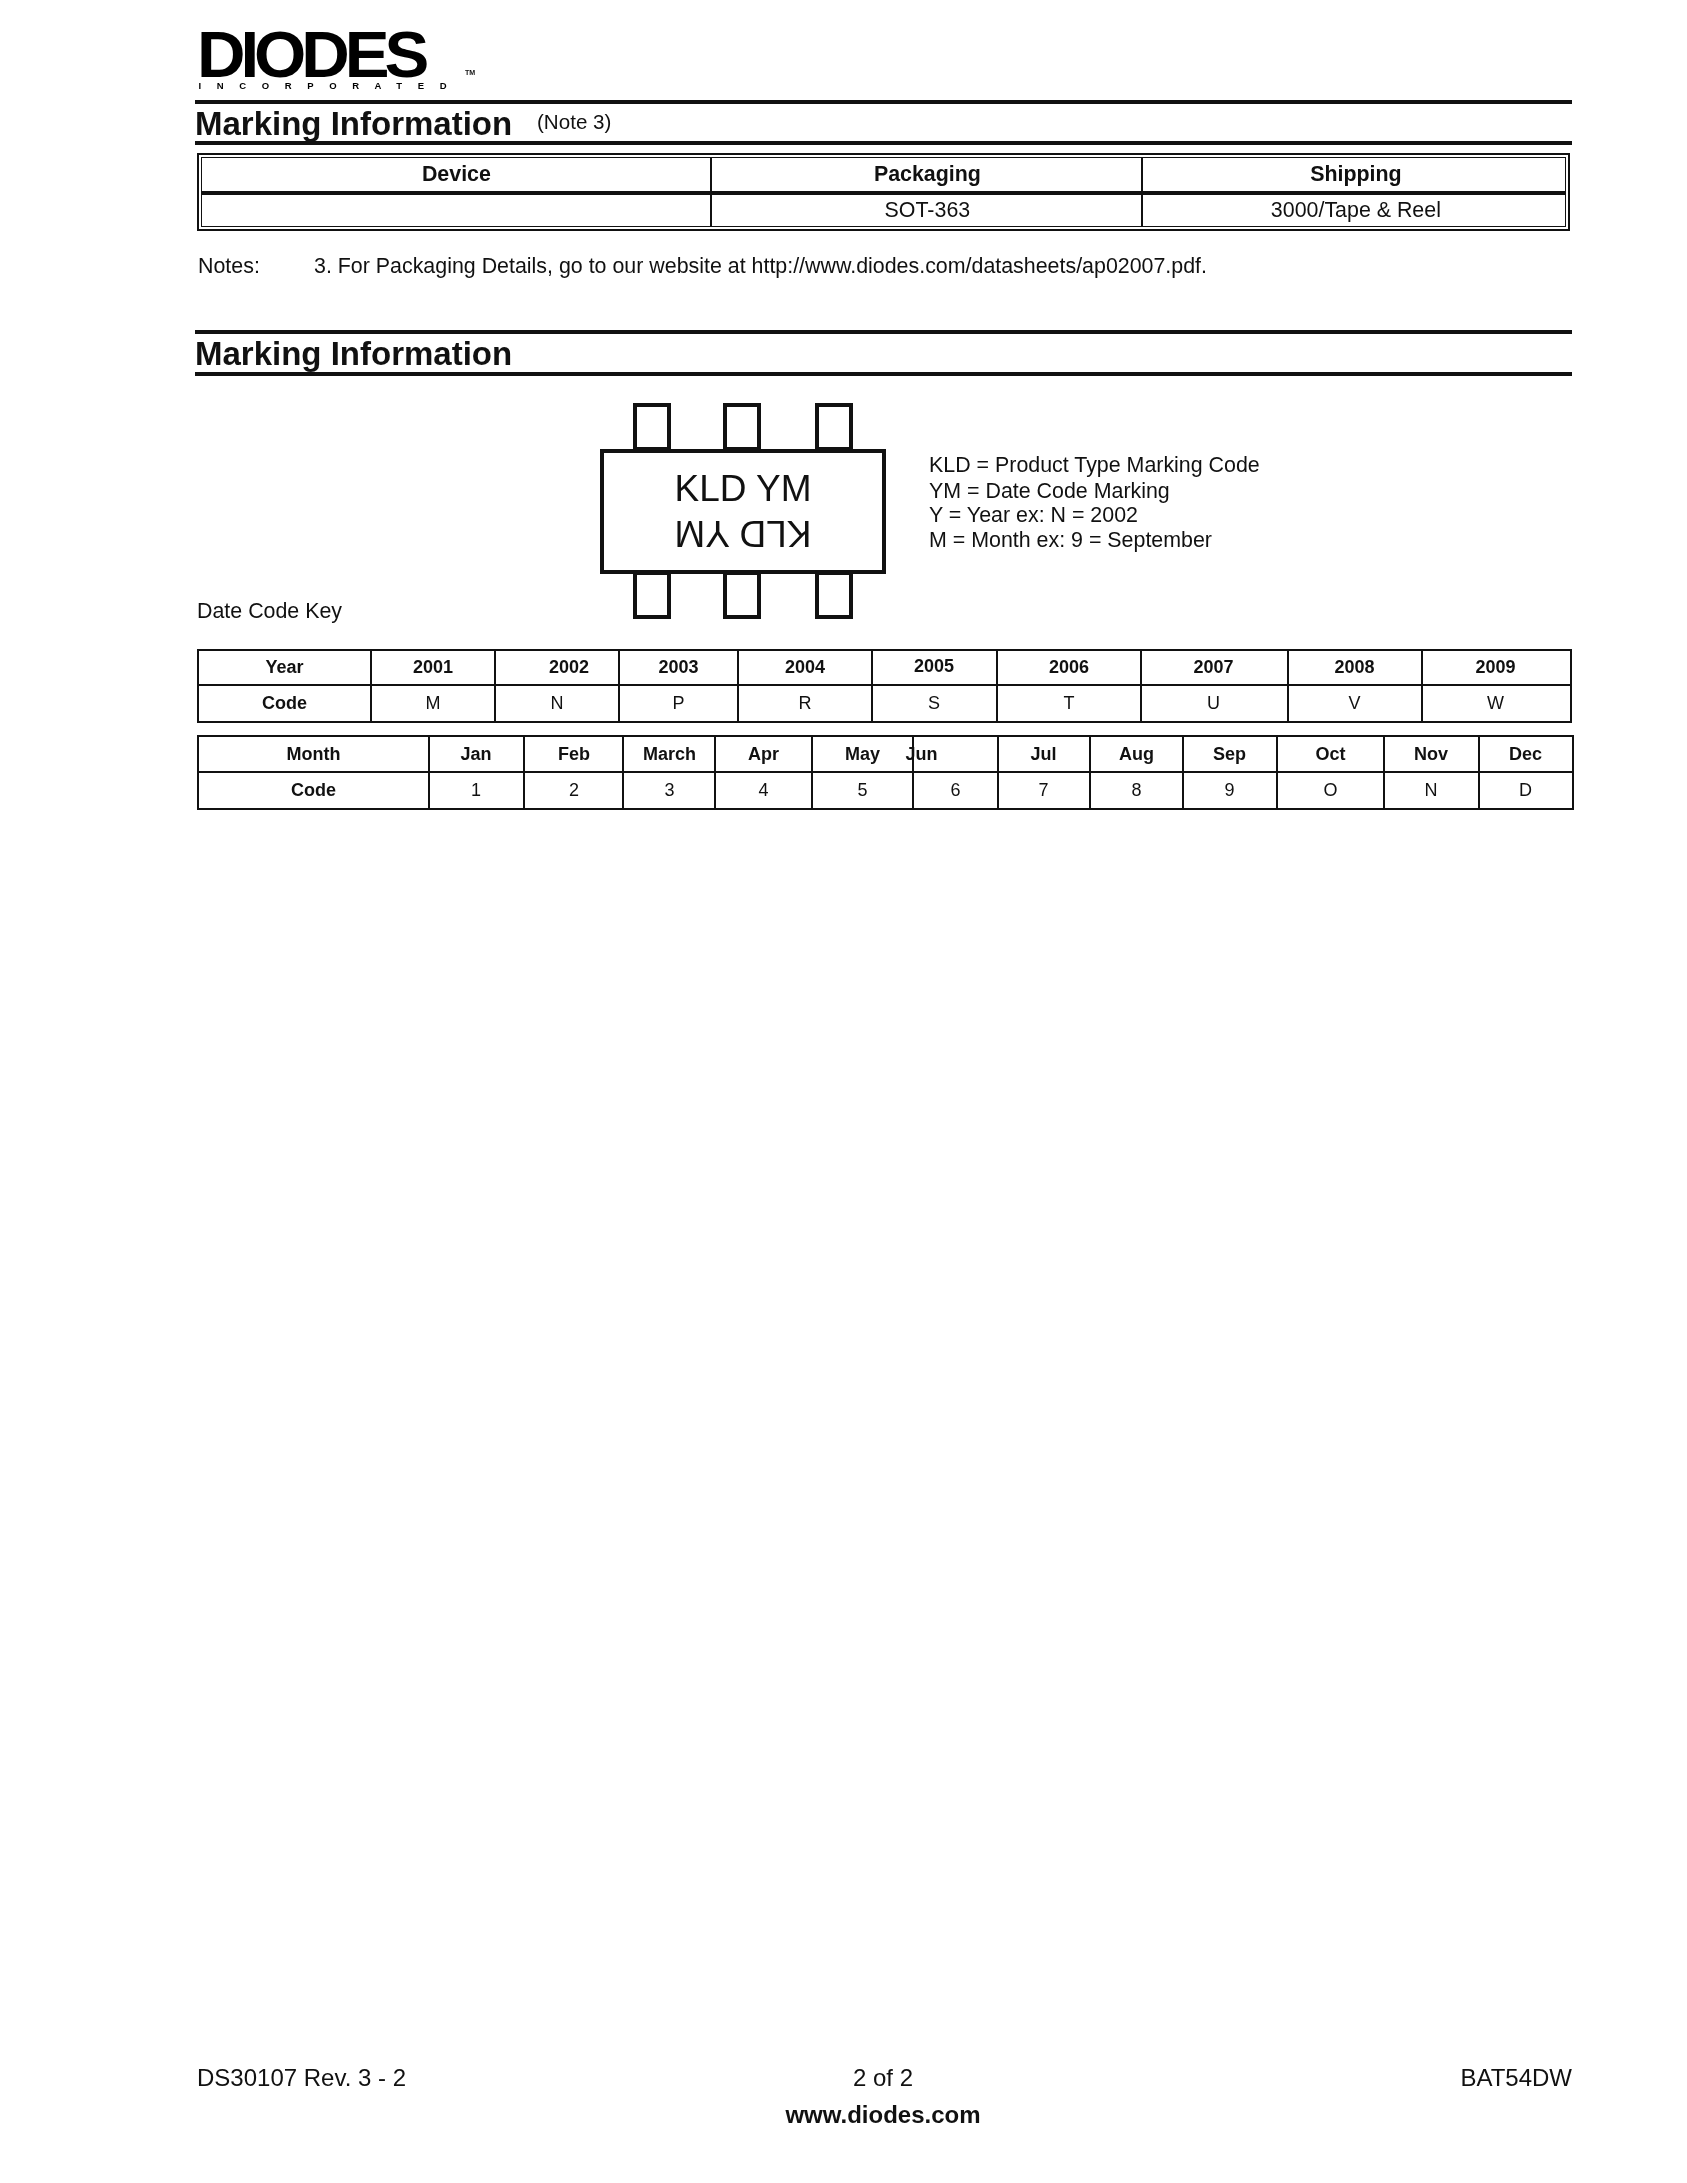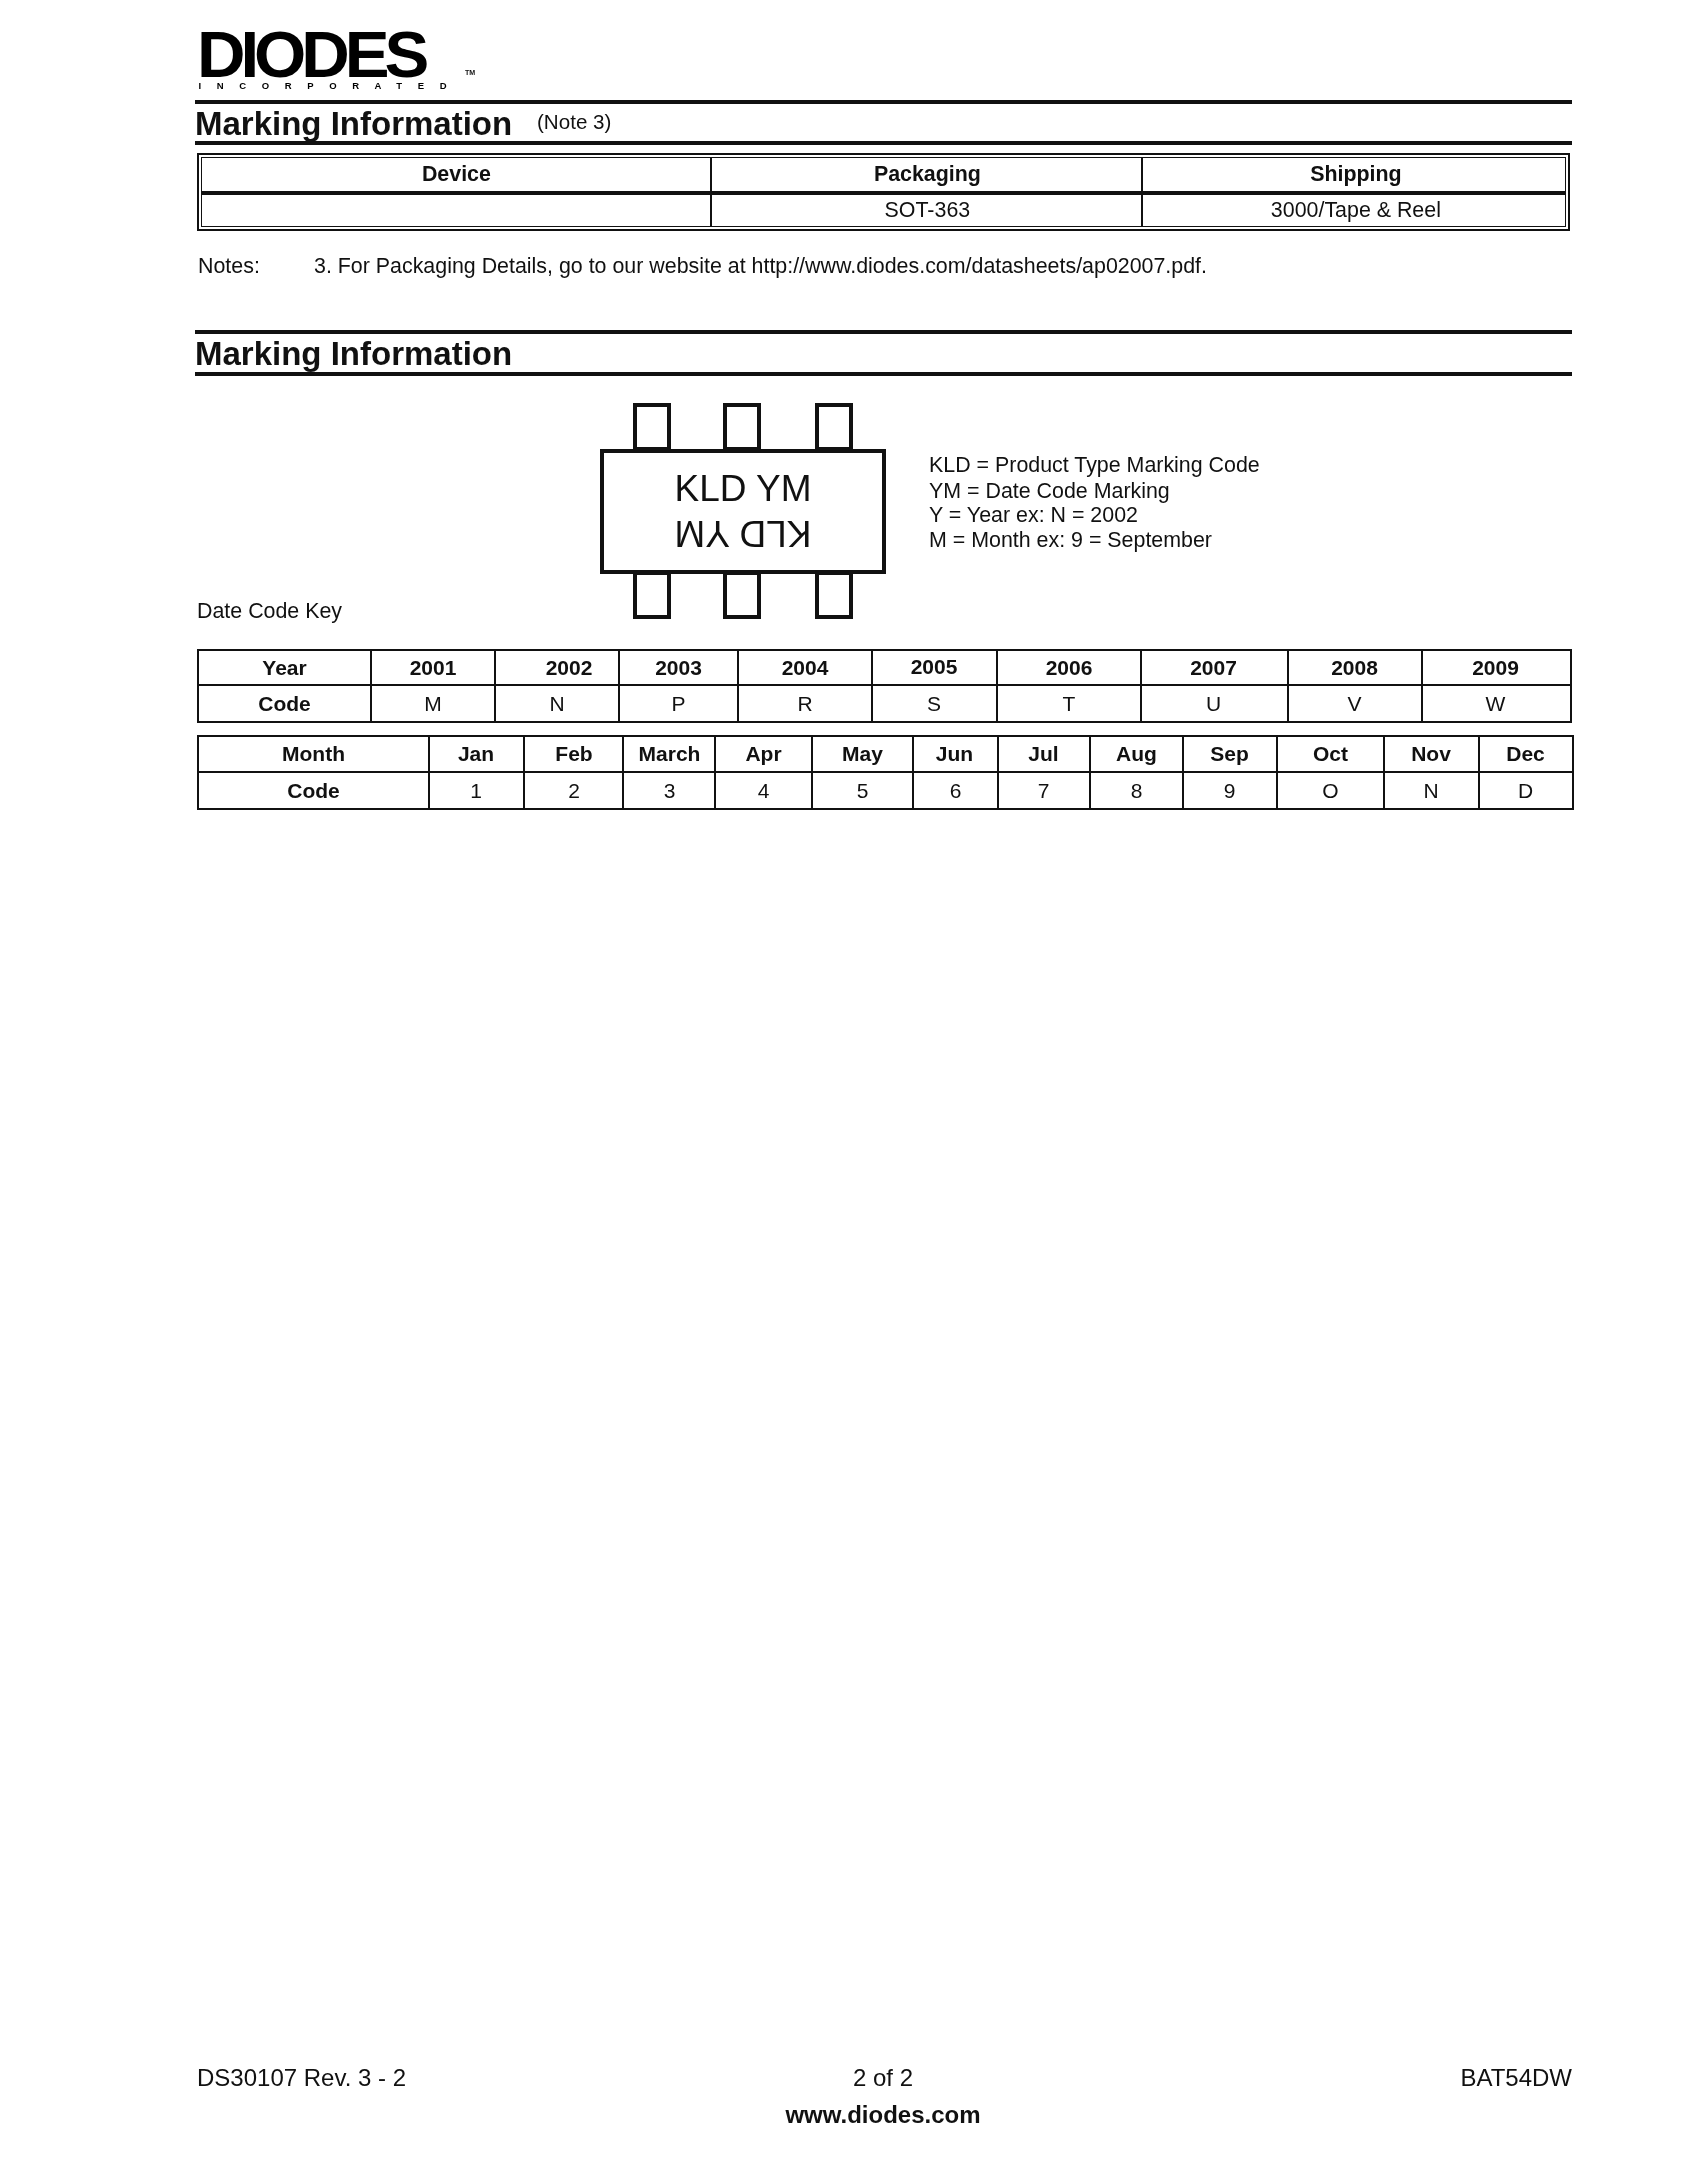--- a/index.html
+++ b/index.html
@@ -36,21 +36,21 @@
   
   .pkg-body { position:absolute; left:600px; top:449px; width:286px; height:125px;
               border:4px solid #111; box-sizing:border-box; }
   .pin { position:absolute; width:38px; height:48px; border:4px solid #111; box-sizing:border-box; background:#fff; }
   .pkg-txt { position:absolute; left:0; right:0; text-align:center; font-size:37px; line-height:40px; }
   .pkg-txt.flip { transform:rotate(180deg); }
 
   
   .dtable { position:absolute; border:2.4px solid #111; box-sizing:border-box; }
   .dcell { position:absolute; display:flex; align-items:center; justify-content:center;
-           font-size:21px; box-sizing:border-box; }
+           font-size:18px; box-sizing:border-box; }
   .dcell.b { font-weight:bold; }
   .dv { position:absolute; top:0; bottom:0; width:1.6px; background:#111; }
   .dh { position:absolute; left:0; right:0; height:2.4px; background:#111; }
 
   .footer { position:absolute; font-size:24px; line-height:27px; white-space:nowrap; }
 </style>
 </head>
 <body>
 
 <div class="abs logo">
@@ -158,21 +158,21 @@
   <div class="dv" style="left:1279px;"></div>
 
   <div class="dcell b" style="left:0; top:0; width:229px; height:34px;">Month</div>
   <div class="dcell b" style="left:0; top:37px; width:229px; height:33px;">Code</div>
 
   <div class="dcell b" style="left:230px; top:0; width:94px; height:34px;">Jan</div>
   <div class="dcell b" style="left:326px; top:0; width:98px; height:34px;">Feb</div>
   <div class="dcell b" style="left:425px; top:0; width:91px; height:34px;">March</div>
   <div class="dcell b" style="left:517px; top:0; width:95px; height:34px;">Apr</div>
   <div class="dcell b" style="left:614px; top:0; width:99px; height:34px;">May</div>
-  <div class="dcell b" style="left:714px; top:0; width:83px; height:34px;">Jun</div>
+  <div class="dcell b" style="left:681px; top:0; width:83px; height:34px;">Jun</div>
   <div class="dcell b" style="left:799px; top:0; width:91px; height:34px;">Jul</div>
   <div class="dcell b" style="left:892px; top:0; width:91px; height:34px;">Aug</div>
   <div class="dcell b" style="left:984px; top:0; width:93px; height:34px;">Sep</div>
   <div class="dcell b" style="left:1079px; top:0; width:105px; height:34px;">Oct</div>
   <div class="dcell b" style="left:1185px; top:0; width:94px; height:34px;">Nov</div>
   <div class="dcell b" style="left:1281px; top:0; width:91px; height:34px;">Dec</div>
 
   <div class="dcell" style="left:230px; top:37px; width:94px; height:33px;">1</div>
   <div class="dcell" style="left:326px; top:37px; width:98px; height:33px;">2</div>
   <div class="dcell" style="left:425px; top:37px; width:91px; height:33px;">3</div>

